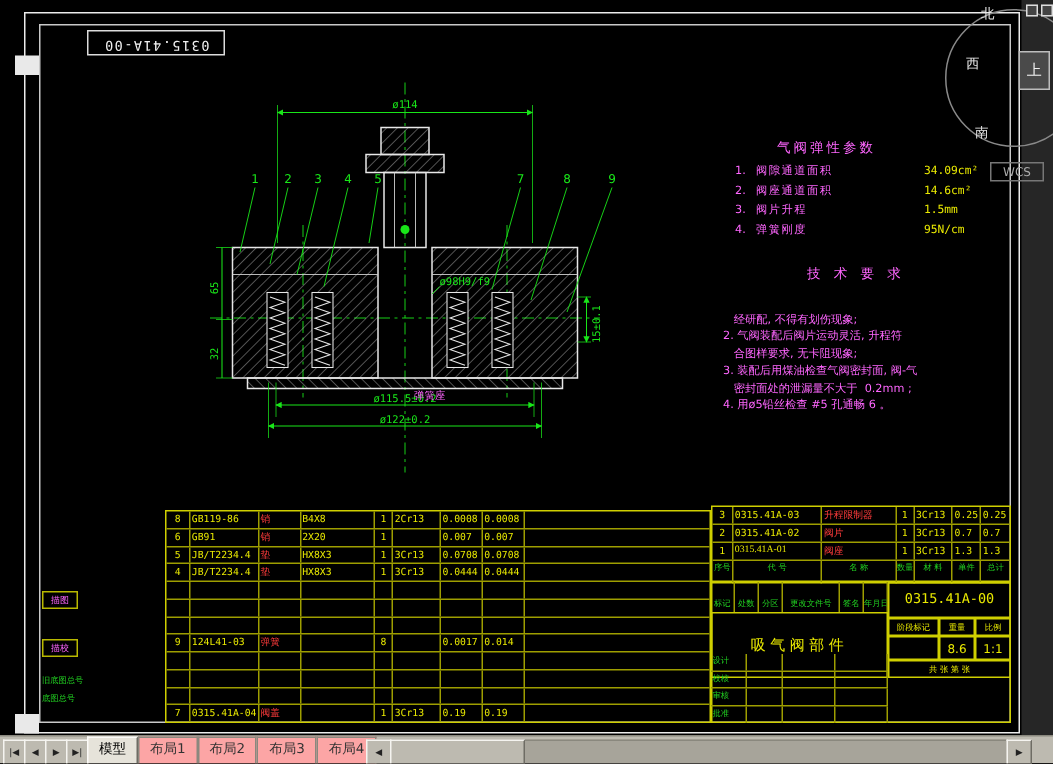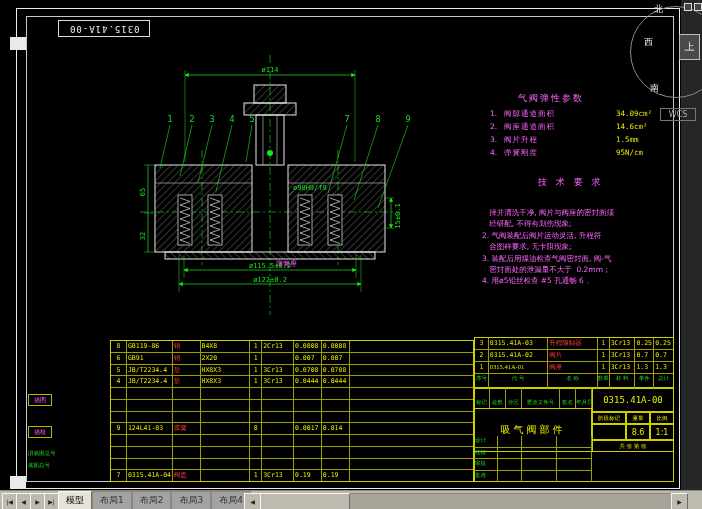--- a/index.html
+++ b/index.html
@@ -38,21 +38,21 @@
   .red{color:#ff3b3b;font-family:"DejaVu Sans",sans-serif;}
   .ctr{text-align:center;padding-left:0;}
   .grn{color:#21d121;font-family:"DejaVu Sans",sans-serif;font-size:5.5px;}
   .tbcell{border:1px solid #cfcf00;color:#e9e900;display:flex;align-items:center;justify-content:center;}
   
   .statusbar{left:0;top:490px;width:702px;height:19px;background:#bdbab0;border-top:1px solid #8a887e;}
   .navbtn{position:absolute;top:2px;width:13px;height:15px;background:#bdbab0;
           border:1px solid;border-color:#f5f4f0 #6e6c64 #6e6c64 #f5f4f0;
           font-size:6px;color:#222;display:flex;align-items:center;justify-content:center;cursor:pointer;}
   .tabbar{position:absolute;left:58px;top:0;height:19px;display:flex;}
-  .tab{height:18px;line-height:17px;padding:0 7px;font-size:9px;color:#333;background:#a3a3a3;
+  .tab{height:18px;line-height:17px;padding:0 7px;font-size:9px;color:#333;background:#fca5a5;
        border:1px solid #8a887e;border-bottom:none;cursor:pointer;}
   .tab.active{background:#e6e3da;color:#000;border-color:#fbfaf7 #6e6c64 #e6e3da #fbfaf7;}
   .sb-track{position:absolute;left:244px;top:2px;width:442px;height:15px;background:#a7a49a;
             border:1px solid #8a887e;}
   .sb-btn{position:absolute;top:2px;width:15px;height:15px;background:#bdbab0;
           border:1px solid;border-color:#f5f4f0 #6e6c64 #6e6c64 #f5f4f0;
           font-size:6px;color:#222;display:flex;align-items:center;justify-content:center;cursor:pointer;}
   .sb-thumb{position:absolute;left:260px;top:2px;width:88px;height:15px;background:#bdbab0;
             border:1px solid;border-color:#f5f4f0 #6e6c64 #6e6c64 #f5f4f0;cursor:pointer;}
   
@@ -214,21 +214,20 @@
           <span class="pnum">4.</span>
           <span class="plabel">弹簧刚度</span>
           <span class="pval">95N/cm</span>
         </div>
       </div>
   </div>
 
   <div class="abs" style="left:482px;top:176px;width:194px;">
     <div class="ptitle" style="margin-left:56px;letter-spacing:3px;margin-bottom:18px;">技 术 要 求</div>
     <div>
-        <div class="tline">   掉并清洗干净, 阀片与阀座的密封面须</div>
         <div class="tline">   经研配, 不得有划伤现象;</div>
         <div class="tline">2. 气阀装配后阀片运动灵活, 升程符</div>
         <div class="tline">   合图样要求, 无卡阻现象;</div>
         <div class="tline">3. 装配后用煤油检查气阀密封面, 阀-气</div>
         <div class="tline">   密封面处的泄漏量不大于  0.2mm ;</div>
         <div class="tline">4. 用ø5铅丝检查 #5 孔通畅 6 。</div>
       </div>
   </div>
 
   <div class="abs tbl bomL" style="left:110px;top:340px;width:364px;height:142px;">

